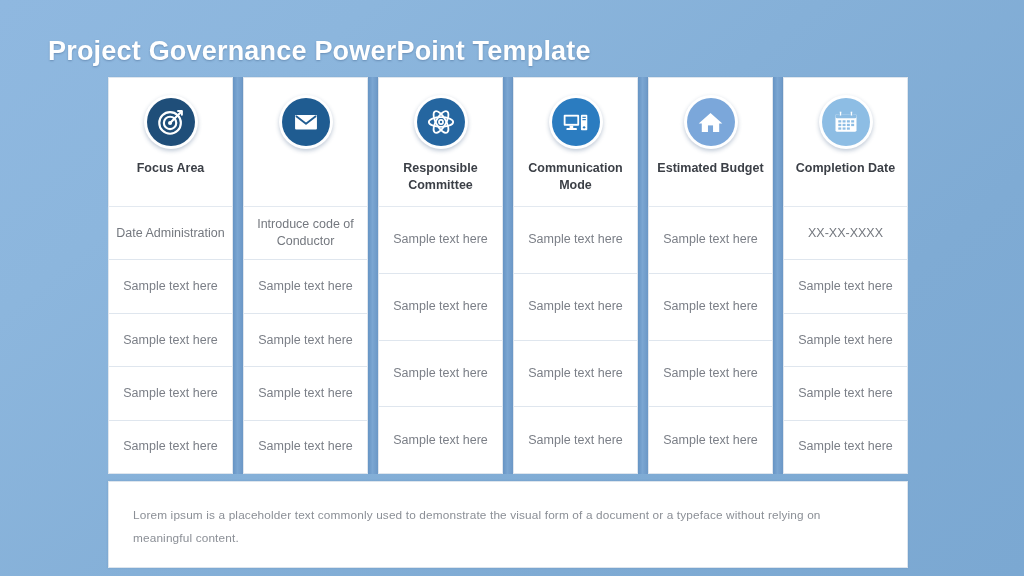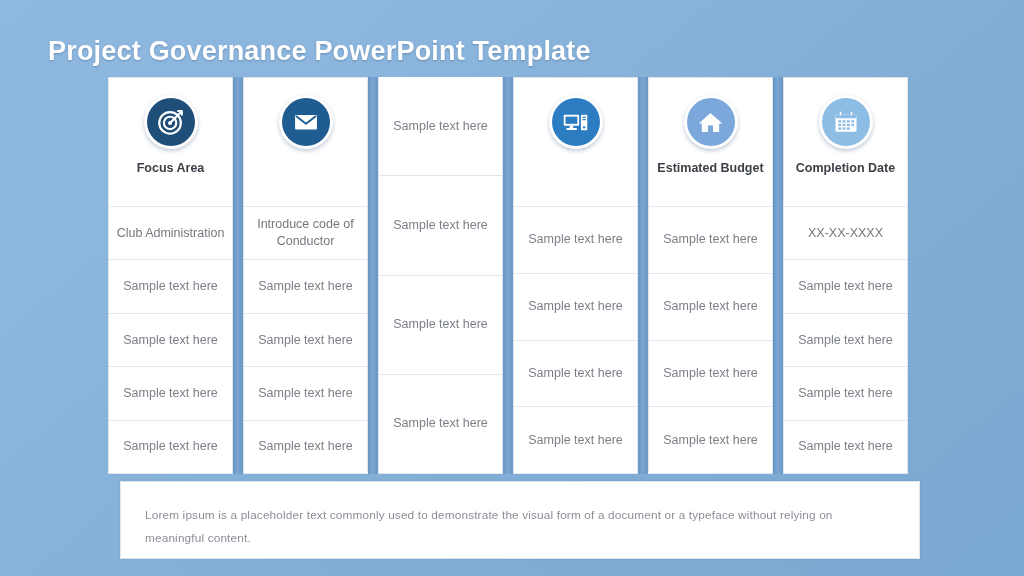--- a/index.html
+++ b/index.html
@@ -127,26 +127,25 @@
     padding: 2px 6px;
   }
   .cell.first-data { color: #74787f; }
 
   
   #footer-note {
     position: absolute;
     left: 108px;
     top: 481px;
     width: 800px;
-    height: 78px;
+    height: 87px;
     background: #ffffff;
     border: 1px solid #dde5ed;
     box-shadow: 0 0 2px rgba(50,80,120,0.18);
     padding: 22px 24px 0 24px;
-    margin-left: 12px;
   }
   #footer-note-text {
     font-size: 11.8px;
     color: #8b8f96;
     line-height: 1.95;
     letter-spacing: 0.15px;
   }
 </style>
 </head>
 <body>
@@ -163,21 +162,21 @@
             <circle cx="15" cy="17" r="11.5" fill="none" stroke="#fff" stroke-width="2.3"></circle>
             <circle cx="15" cy="17" r="6.6" fill="none" stroke="#fff" stroke-width="2.3"></circle>
             <circle cx="15" cy="17" r="2.2" fill="#fff"></circle>
             <path d="M15 17 L27 5" stroke="#fff" stroke-width="2.3" stroke-linecap="round"></path>
             <path d="M23.5 4.2 L27.6 4.2 L27.6 8.3" fill="none" stroke="#fff" stroke-width="2.1" stroke-linecap="round" stroke-linejoin="round"></path>
           </svg>
         </div>
       </div>
       <div class="col-head-label">Focus Area</div>
     </div>
-    <div class="cell first-data">Club Administration</div>
+    <div class="cell first-data">Date Administration</div>
     <div class="cell">Sample text here</div>
     <div class="cell">Sample text here</div>
     <div class="cell">Sample text here</div>
     <div class="cell">Sample text here</div>
   </div>
 
   <div class="column">
     <div class="col-head">
       <div class="icon-badge">
         <div class="icon-inner" style="background:#1f5c91;">
@@ -189,20 +188,36 @@
       </div>
     </div>
     <div class="cell first-data">Introduce code of Conductor</div>
     <div class="cell">Sample text here</div>
     <div class="cell">Sample text here</div>
     <div class="cell">Sample text here</div>
     <div class="cell">Sample text here</div>
   </div>
 
   <div class="column">
+    <div class="col-head">
+      <div class="icon-badge">
+        <div class="icon-inner" style="background:#2566a0;">
+          <svg width="30" height="30" viewBox="0 0 32 32">
+            <g fill="none" stroke="#fff" stroke-width="1.9">
+              <ellipse cx="16" cy="16" rx="13" ry="5.2"></ellipse>
+              <ellipse cx="16" cy="16" rx="13" ry="5.2" transform="rotate(60 16 16)"></ellipse>
+              <ellipse cx="16" cy="16" rx="13" ry="5.2" transform="rotate(120 16 16)"></ellipse>
+            </g>
+            <circle cx="16" cy="16" r="3.1" fill="#fff"></circle>
+            <circle cx="16" cy="16" r="1.3" fill="#2566a0"></circle>
+          </svg>
+        </div>
+      </div>
+      <div class="col-head-label">Responsible Committee</div>
+    </div>
     <div class="cell">Sample text here</div>
     <div class="cell">Sample text here</div>
     <div class="cell">Sample text here</div>
     <div class="cell">Sample text here</div>
   </div>
 
   <div class="column">
     <div class="col-head">
       <div class="icon-badge">
         <div class="icon-inner" style="background:#2b7cc0;">
@@ -211,20 +226,21 @@
             <rect x="5" y="9.5" width="13" height="8" fill="#2b7cc0"></rect>
             <rect x="9.5" y="19.5" width="4" height="3" fill="#fff"></rect>
             <rect x="6" y="22.2" width="11.5" height="2.2" rx="0.8" fill="#fff"></rect>
             <rect x="22" y="7.5" width="7" height="17" rx="1" fill="#fff"></rect>
             <rect x="23.6" y="9.6" width="3.8" height="1.3" fill="#2b7cc0"></rect>
             <rect x="23.6" y="12.2" width="3.8" height="1.3" fill="#2b7cc0"></rect>
             <circle cx="25.5" cy="21.3" r="1.3" fill="#2b7cc0"></circle>
           </svg>
         </div>
       </div>
+      <div class="col-head-label">Communication Mode</div>
     </div>
     <div class="cell">Sample text here</div>
     <div class="cell">Sample text here</div>
     <div class="cell">Sample text here</div>
     <div class="cell">Sample text here</div>
   </div>
 
   <div class="column">
     <div class="col-head">
       <div class="icon-badge">

